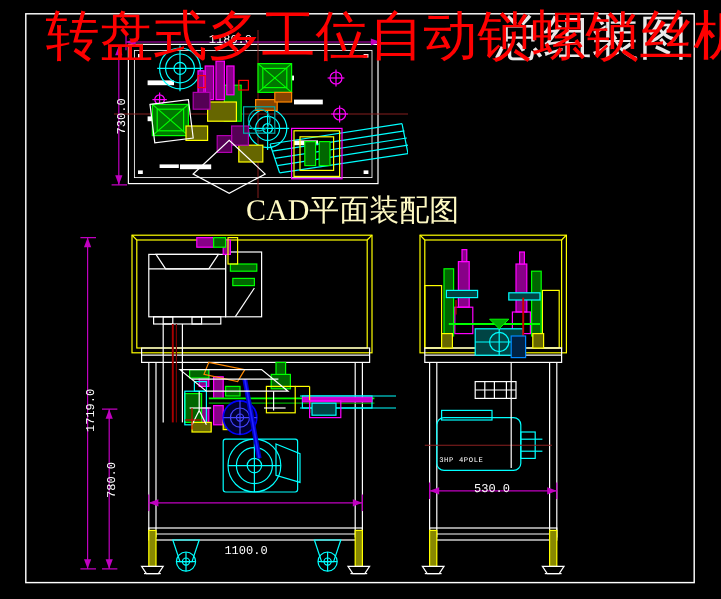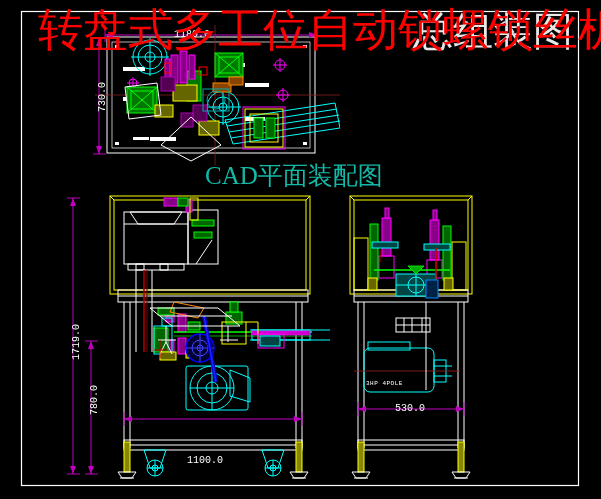--- a/index.html
+++ b/index.html
@@ -16,21 +16,21 @@
   }
   .ttl-white{
     position:absolute;left:413px;top:12px;
     font-family:"Liberation Serif",serif;
     font-size:40px;line-height:40px;color:#e8e8e8;
     white-space:nowrap;font-weight:400;
   }
   .ttl-mid{
     position:absolute;left:205px;top:163px;
     font-family:"Liberation Serif",serif;
-    font-size:25px;line-height:25px;color:#14b8a6;
+    font-size:25px;line-height:25px;color:#fef9c3;
     white-space:nowrap;font-weight:400;
   }
   .dimtxt{
     position:absolute;color:#ffffff;
     font-family:"Liberation Mono",monospace;
     font-size:10px;line-height:10px;white-space:nowrap;
   }
   .dimtxt.vert{transform:rotate(-90deg);transform-origin:0 0;}
   .motortxt{
     position:absolute;color:#ffffff;

